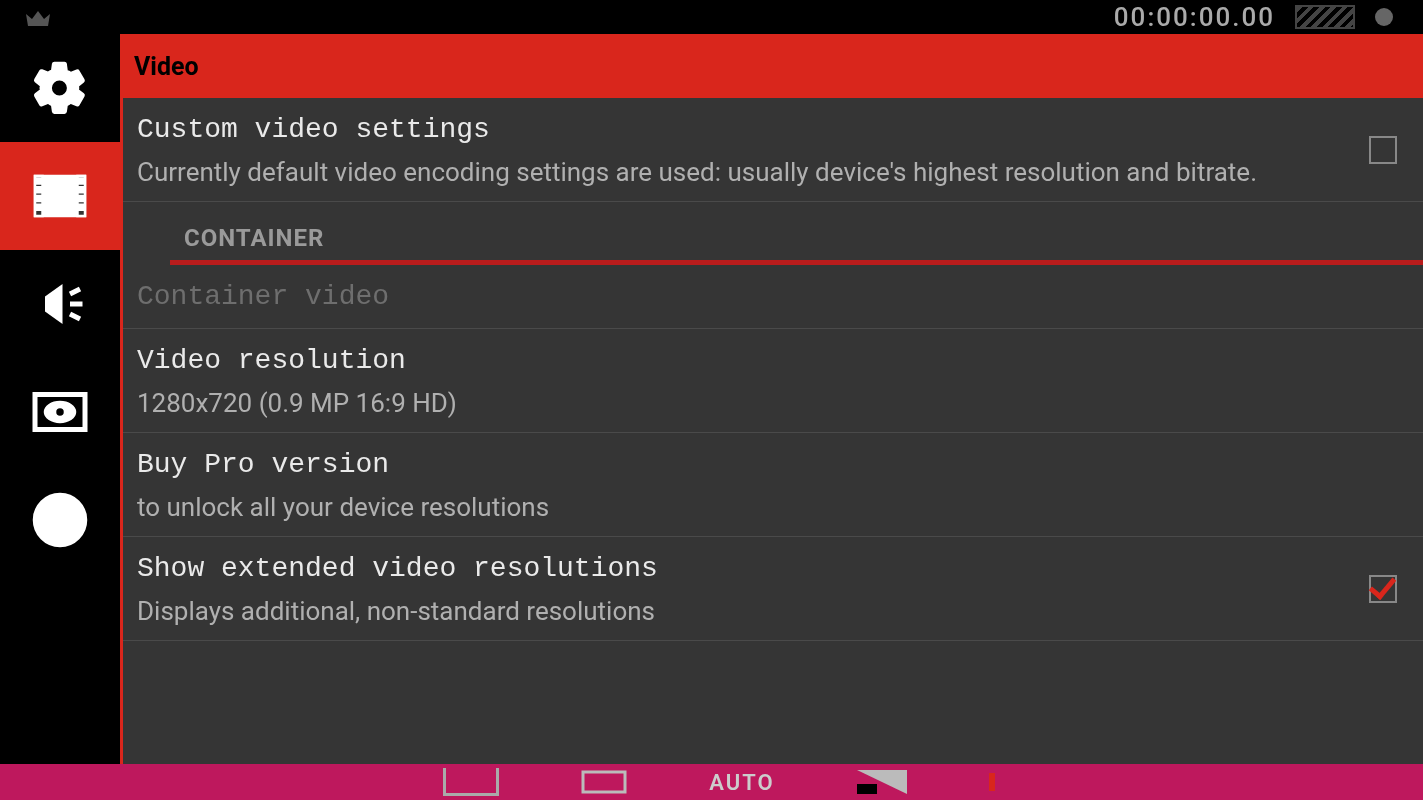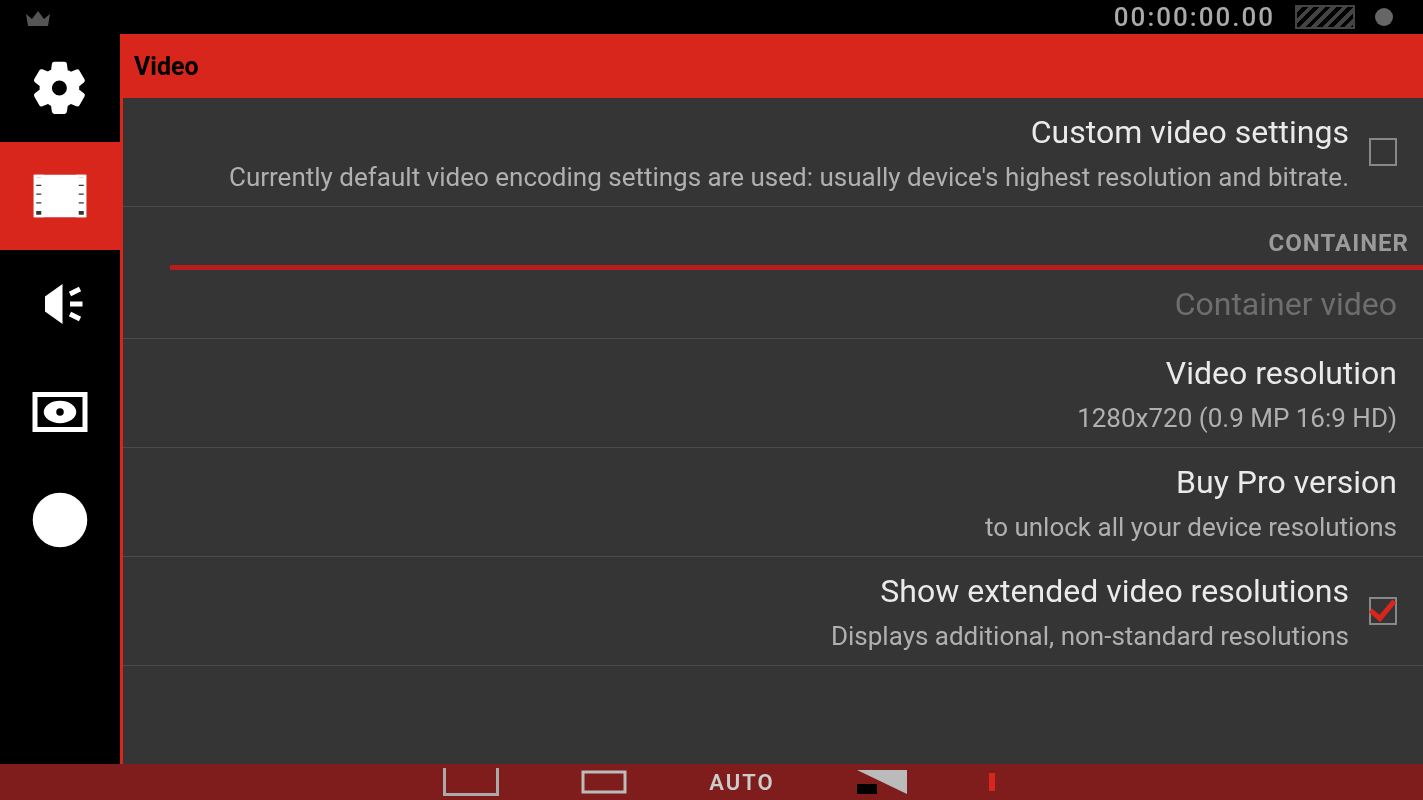--- a/index.html
+++ b/index.html
@@ -10,21 +10,20 @@
     font-family: Roboto, Arial, sans-serif;
     overflow: hidden;
     color: #e0e0e0;
   }
   .root {
     position: relative;
     width: 100%;
     height: 100%;
     display: flex;
     flex-direction: column;
-    text-align: right;
   }
   .statusbar {
     height: 34px;
     background: #000;
     display: flex;
     align-items: center;
     justify-content: flex-end;
     padding: 0 30px;
   }
   .crown-icon {
@@ -111,23 +110,24 @@
     display: flex;
     align-items: center;
     padding: 14px 26px 14px 14px;
     border-bottom: 1px solid #4a4a4a;
     cursor: pointer;
   }
   .setting-text {
     flex: 1;
   }
   .setting-title {
-    font-size: 32px;
+    font-size: 28px;
     color: #eaeaea;
     line-height: 1.25;
+    font-family: Liberation Mono, monospace;
   }
   .setting-sub {
     font-size: 26px;
     color: #b0b0b0;
     margin-top: 10px;
   }
   .setting-row.disabled .setting-title,
   .setting-row.disabled .setting-sub {
     color: #6e6e6e;
   }
@@ -164,21 +164,21 @@
     border: solid #d9261c;
     border-width: 0 5px 5px 0;
     transform: rotate(40deg);
   }
   .bottom-peek {
     position: absolute;
     bottom: 0;
     left: 0;
     right: 0;
     height: 36px;
-    background: #7f1d1d;
+    background: #be185d;
     display: flex;
     align-items: center;
     justify-content: center;
     gap: 80px;
     color: #ccc;
     font-size: 22px;
     pointer-events: none;
     padding-left: 15px;
   }
   .peek-item {

